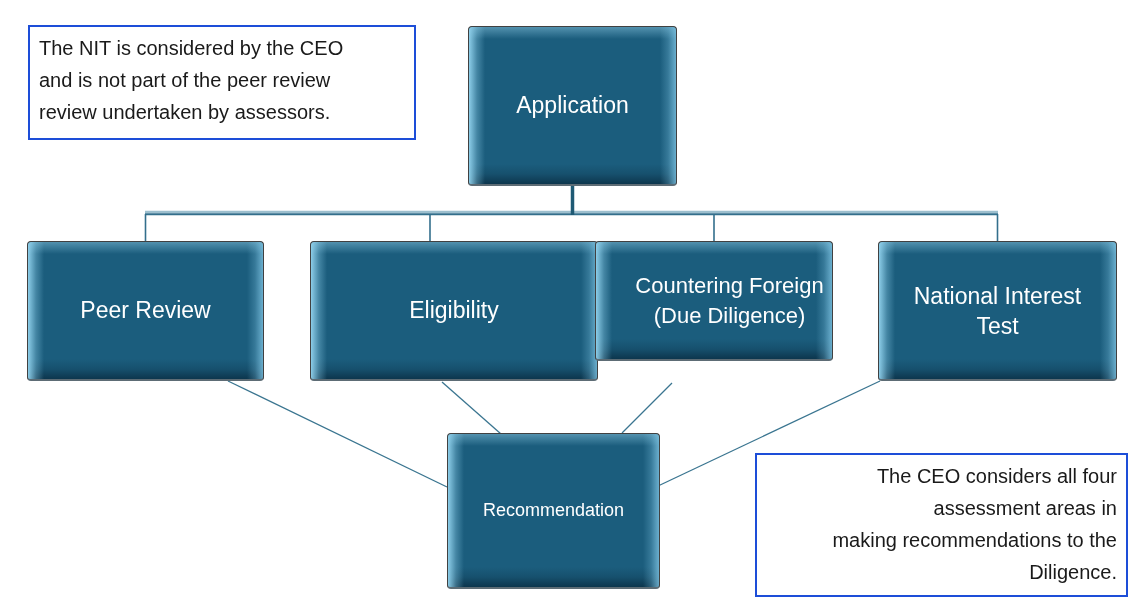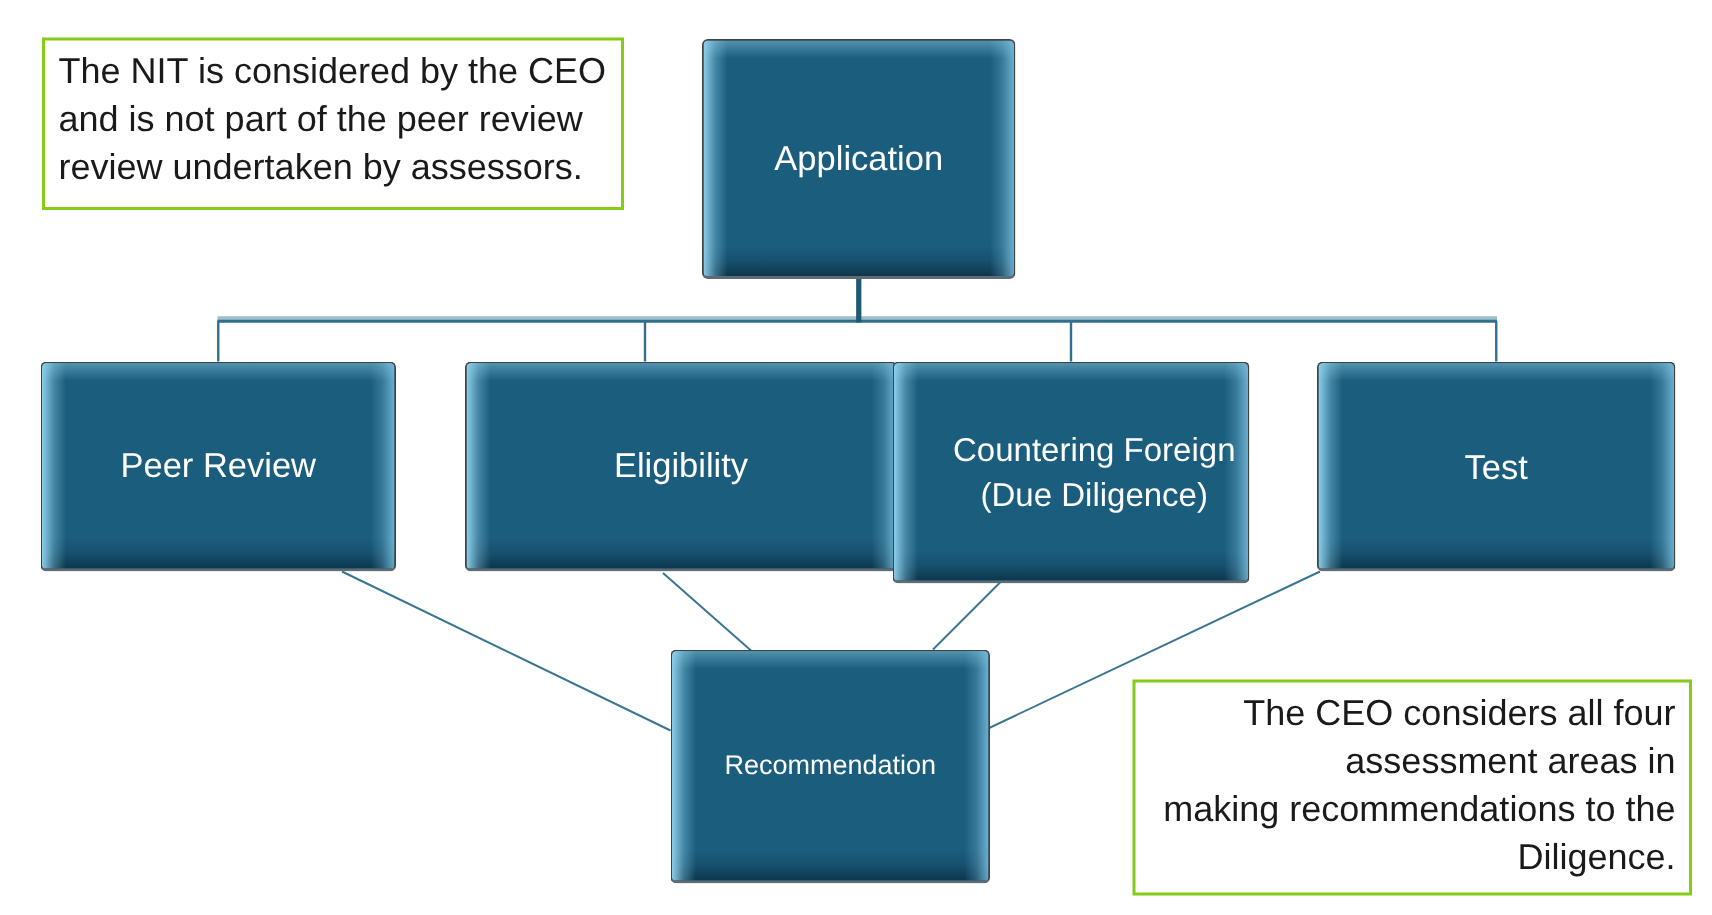--- a/index.html
+++ b/index.html
@@ -40,33 +40,33 @@
       linear-gradient(180deg, rgba(150,210,235,0.45) 0px, rgba(255,255,255,0) 12px),
       linear-gradient(0deg,   rgba(0,22,38,0.55) 0px, rgba(0,22,38,0.18) 10px, rgba(255,255,255,0) 20px),
       #1b5d7d;
   }
   .node .label       { font-size: 23px; line-height: 1.25; }
   .node .label-line  { font-size: 22px; line-height: 30px; }
   .node .label-line2 { font-size: 23px; line-height: 30px; }
   .node-app   { left: 468px; top: 26px;  width: 209px; height: 160px; }
   .node-pr    { left: 27px;  top: 241px; width: 237px; height: 140px; }
   .node-el    { left: 310px; top: 241px; width: 288px; height: 140px; }
-  .node-cfi   { left: 595px; top: 241px; width: 238px; height: 148px; padding-left: 31px; }
+  .node-cfi   { left: 595px; top: 241px; width: 238px; height: 120px; padding-left: 31px; }
   .node-nit   { left: 878px; top: 241px; width: 239px; height: 140px; }
   .node-rec   { left: 447px; top: 433px; width: 213px; height: 156px; }
   .node-rec .label { font-size: 18px; white-space: nowrap; }
   .callout {
     position: absolute;
     z-index: 3;
     box-sizing: border-box;
     background: #ffffff;
-    border: 2px solid #84cc16;
+    border: 2px solid #1d4ed8;
     color: #1a1a1a;
     padding: 5px 9px;
-    font-size: 24px;
+    font-size: 20px;
   }
   .callout .text-line { line-height: 32px; white-space: nowrap; }
   .callout-1 { left: 28px;  top: 25px;  width: 388px; height: 115px; }
   .callout-2 { left: 755px; top: 453px; width: 373px; height: 144px; text-align: right; }
 </style>
 </head>
 <body>
 
 <div id="canvas">
 
@@ -99,20 +99,21 @@
   <div class="node node-el">
     <div class="label">Eligibility</div>
   </div>
 
   <div class="node node-cfi">
     <div class="label-line">Countering Foreign</div>
     <div class="label-line">(Due Diligence)</div>
   </div>
 
   <div class="node node-nit">
+    <div class="label-line2">National Interest</div>
     <div class="label-line2">Test</div>
   </div>
 
   <div class="node node-rec">
     <div class="label">Recommendation</div>
   </div>
 
   <div class="callout callout-1">
     <div class="text-line">The NIT is considered by the CEO</div>
     <div class="text-line">and is not part of the peer review</div>

